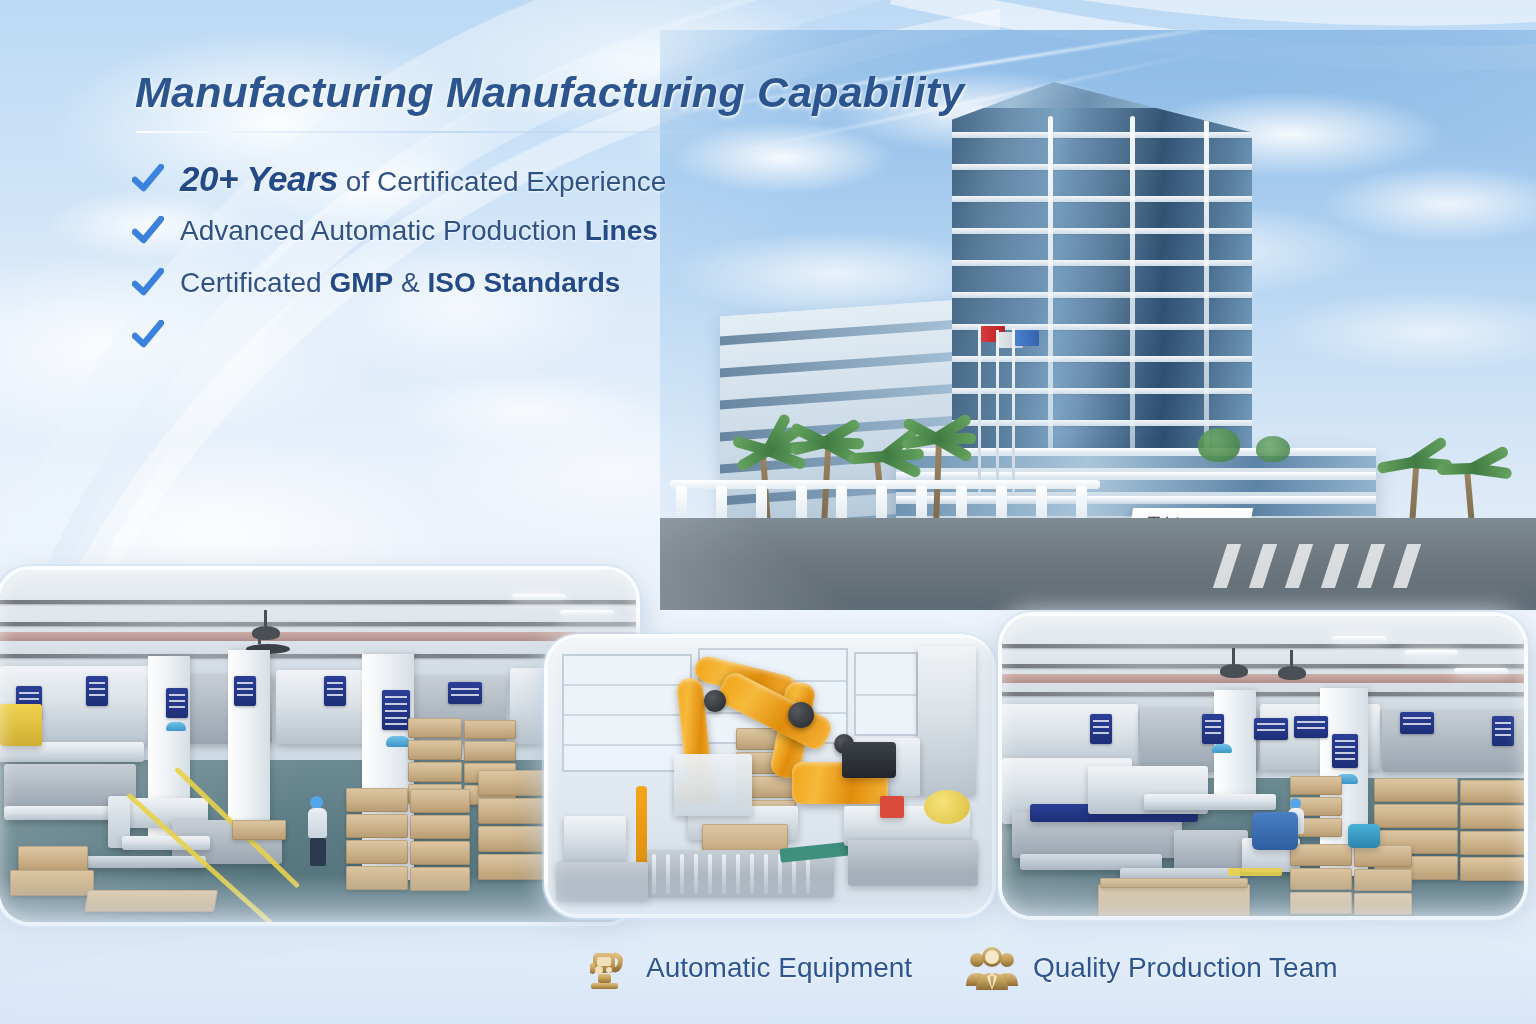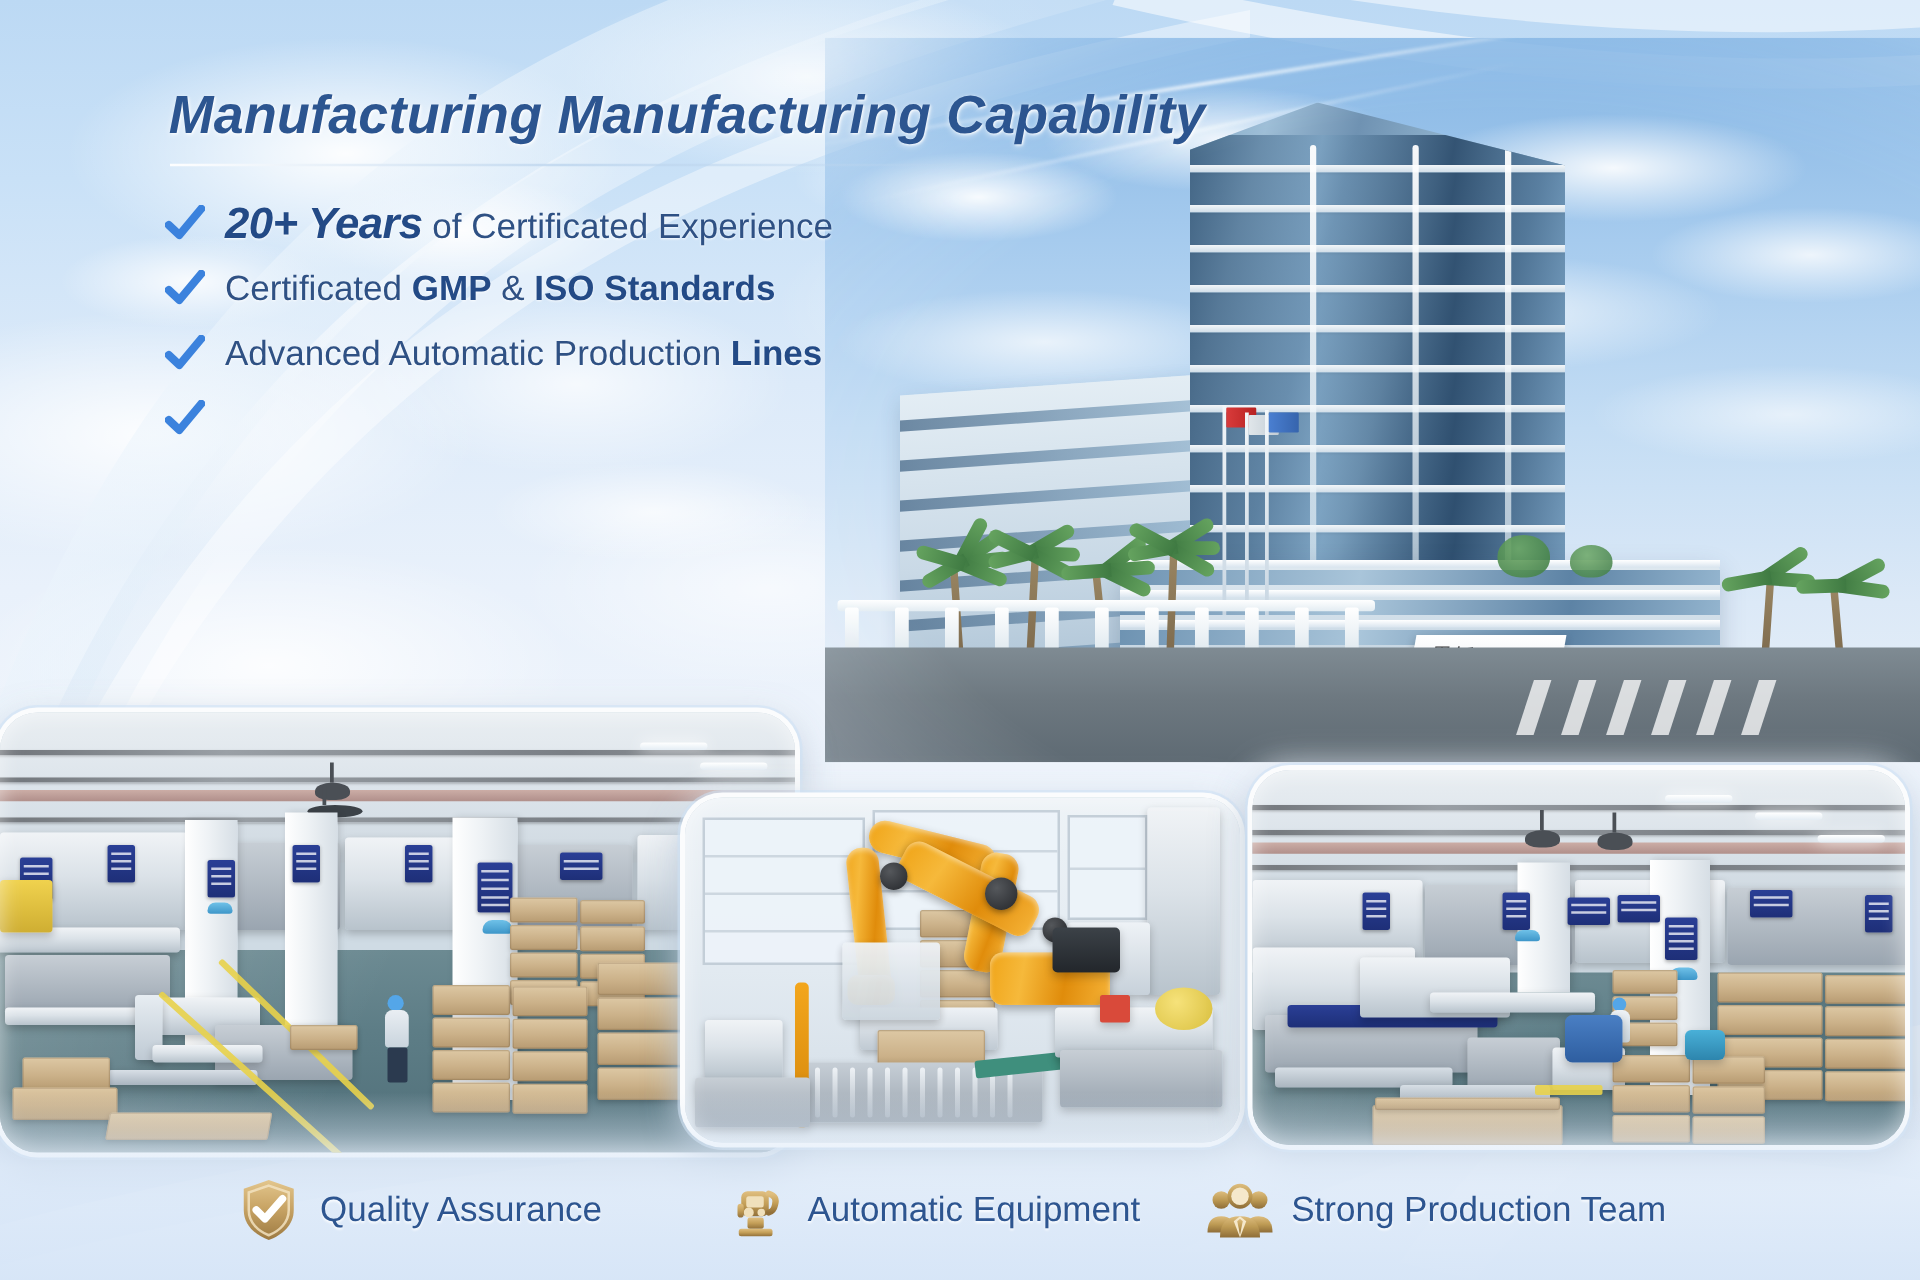--- a/index.html
+++ b/index.html
@@ -571,30 +571,30 @@
       <div class="btxt">
         <span class="big">20+ Years</span><span> of Certificated Experience</span>
       </div>
     </div>
 
     <div class="bullet">
       <svg class="check" viewBox="0 0 32 30">
         <path d="M3 16 L11.5 24 L29 3" fill="none" stroke="#3b82dd" stroke-width="6.5" stroke-linecap="round" stroke-linejoin="round"></path>
       </svg>
       <div class="btxt">
-        <span>Certificated </span><b>GMP</b><span> &amp; </span><b>ISO Standards</b>
+        <span>Advanced Automatic Production </span><b>Lines</b>
       </div>
     </div>
 
     <div class="bullet">
       <svg class="check" viewBox="0 0 32 30">
         <path d="M3 16 L11.5 24 L29 3" fill="none" stroke="#3b82dd" stroke-width="6.5" stroke-linecap="round" stroke-linejoin="round"></path>
       </svg>
       <div class="btxt">
-        <span>Advanced Automatic Production </span><b>Lines</b>
+        <span>Certificated </span><b>GMP</b><span> &amp; </span><b>ISO Standards</b>
       </div>
     </div>
 
     <div class="bullet">
       <svg class="check" viewBox="0 0 32 30">
         <path d="M3 16 L11.5 24 L29 3" fill="none" stroke="#3b82dd" stroke-width="6.5" stroke-linecap="round" stroke-linejoin="round"></path>
       </svg>
     </div>
 
   </div>
@@ -884,35 +884,20 @@
       <div class="machine" style="left:250px;top:196px;width:46px;height:38px;background:linear-gradient(to bottom,#4a7fc4,#2e5ea0);border-radius:6px"></div>
       <div class="machine" style="left:346px;top:208px;width:32px;height:24px;background:linear-gradient(to bottom,#49b0d8,#2d85ad);border-radius:5px"></div>
       <div class="yellowline" style="left:226px;top:252px;width:54px;height:8px;background:#e8d24a"></div>
     </div>
   </div>
 
   <div class="bottom-band"></div>
 
   <div class="caption-row">
 
-    <div class="caption" id="cap-0">
-      <svg class="cap-icon" viewBox="0 0 54 54">
-        <defs>
-          <linearGradient id="gold1" x1="0" y1="0" x2="0" y2="1">
-            <stop offset="0%" stop-color="#e3c68d"></stop>
-            <stop offset="45%" stop-color="#c9a566"></stop>
-            <stop offset="100%" stop-color="#9d7a42"></stop>
-          </linearGradient>
-        </defs>
-        <path d="M27 3 L47 10 V27 C47 39 38 47 27 51 C16 47 7 39 7 27 V10 Z" fill="url(#gold1)"></path>
-        <path d="M27 7.5 L43 13 V27 C43 37 35.5 43.8 27 47.2 C18.5 43.8 11 37 11 27 V13 Z" fill="none" stroke="#f2e2c0" stroke-width="2" opacity="0.85"></path>
-        <path d="M17 27 L24 34 L38 18" fill="none" stroke="#ffffff" stroke-width="6" stroke-linecap="round" stroke-linejoin="round"></path>
-      </svg>
-      <div class="cap-label">Quality Assurance</div>
-    </div>
 
     <div class="caption" id="cap-1">
       <svg class="cap-icon" viewBox="0 0 54 54">
         <defs>
           <linearGradient id="gold2" x1="0" y1="0" x2="0" y2="1">
             <stop offset="0%" stop-color="#e0bf80"></stop>
             <stop offset="50%" stop-color="#c49f58"></stop>
             <stop offset="100%" stop-color="#93713a"></stop>
           </linearGradient>
         </defs>
@@ -942,18 +927,18 @@
         <path d="M1 45 q0 -13 11 -13 q11 0 11 13 Z" fill="url(#gold3)"></path>
         <circle cx="42" cy="19" r="7" fill="url(#gold3)"></circle>
         <path d="M31 45 q0 -13 11 -13 q11 0 11 13 Z" fill="url(#gold3)"></path>
 
         <circle cx="27" cy="16" r="10" fill="url(#gold3)"></circle>
         <circle cx="27" cy="16" r="7" fill="#f5e8cb"></circle>
         <path d="M11 49 q0 -17 16 -17 q16 0 16 17 Z" fill="url(#gold3)"></path>
         <path d="M27 32 l-5 4 l5 13 l5 -13 Z" fill="#f5e8cb"></path>
         <path d="M27 34 l-2.2 2 l2.2 11 l2.2 -11 Z" fill="url(#gold3)"></path>
       </svg>
-      <div class="cap-label">Strong Production Team</div>
+      <div class="cap-label">Quality Production Team</div>
     </div>
 
   </div>
 
 </div>
 
 </body></html>

